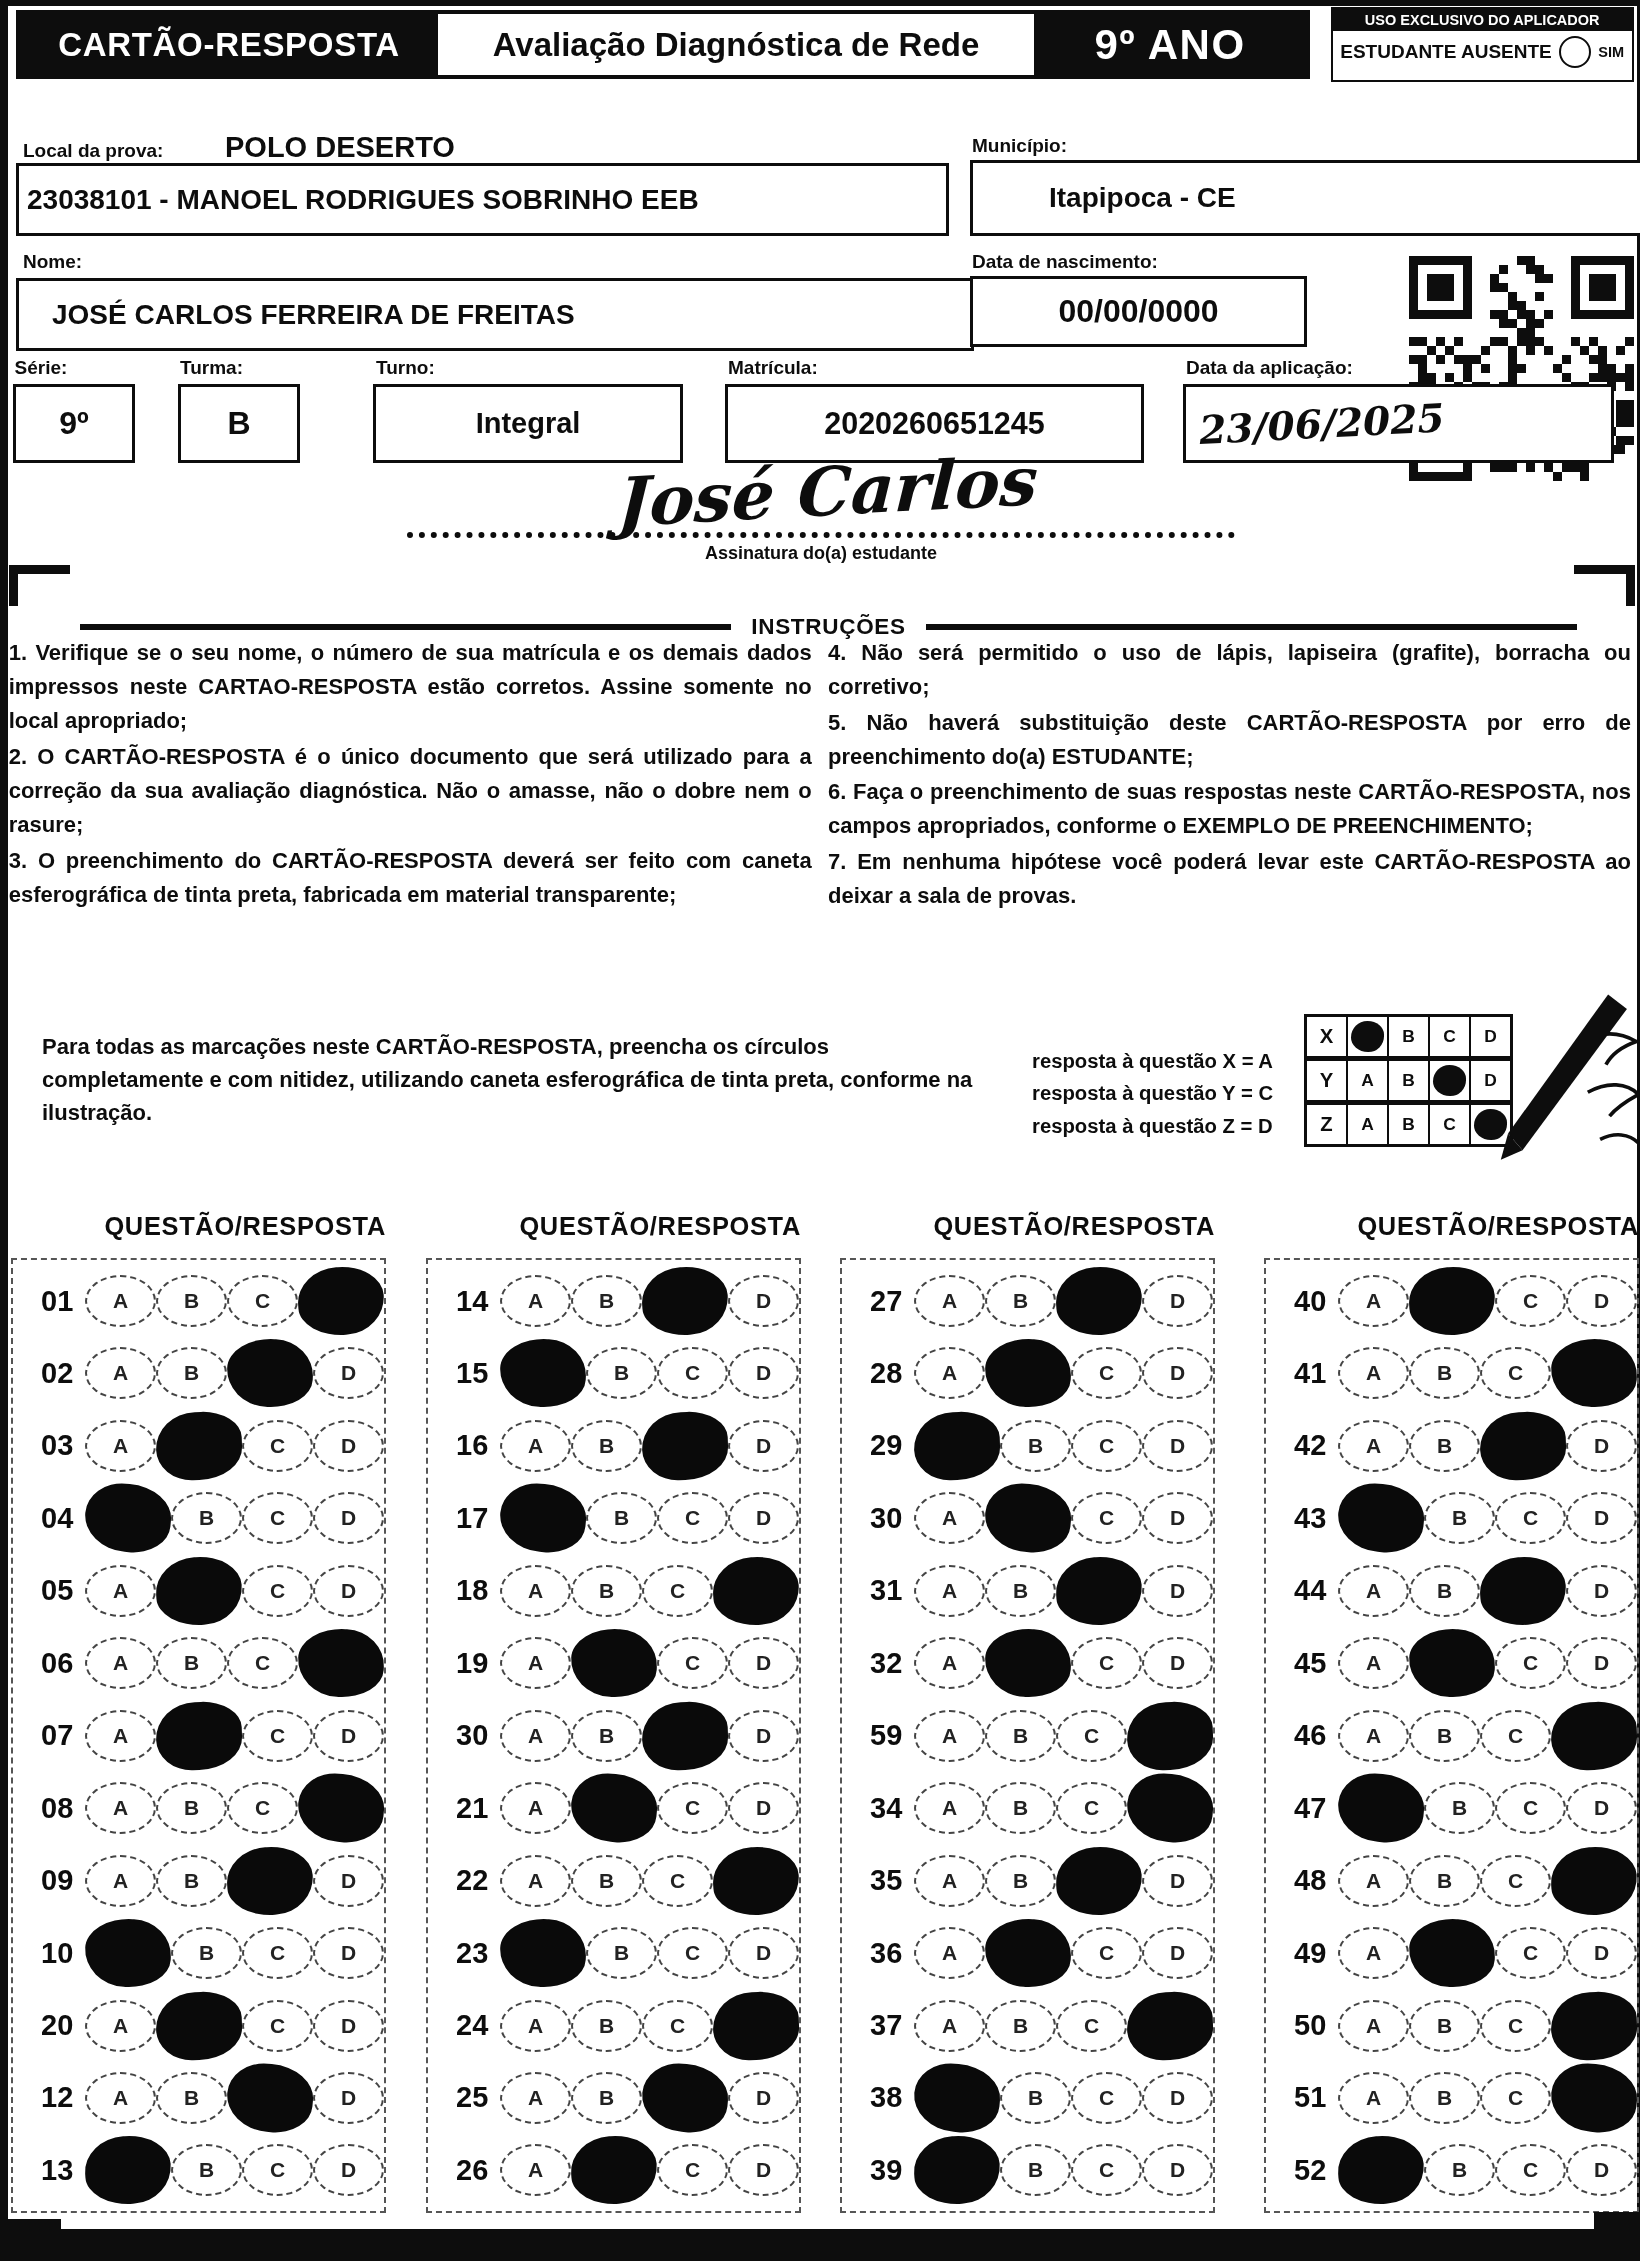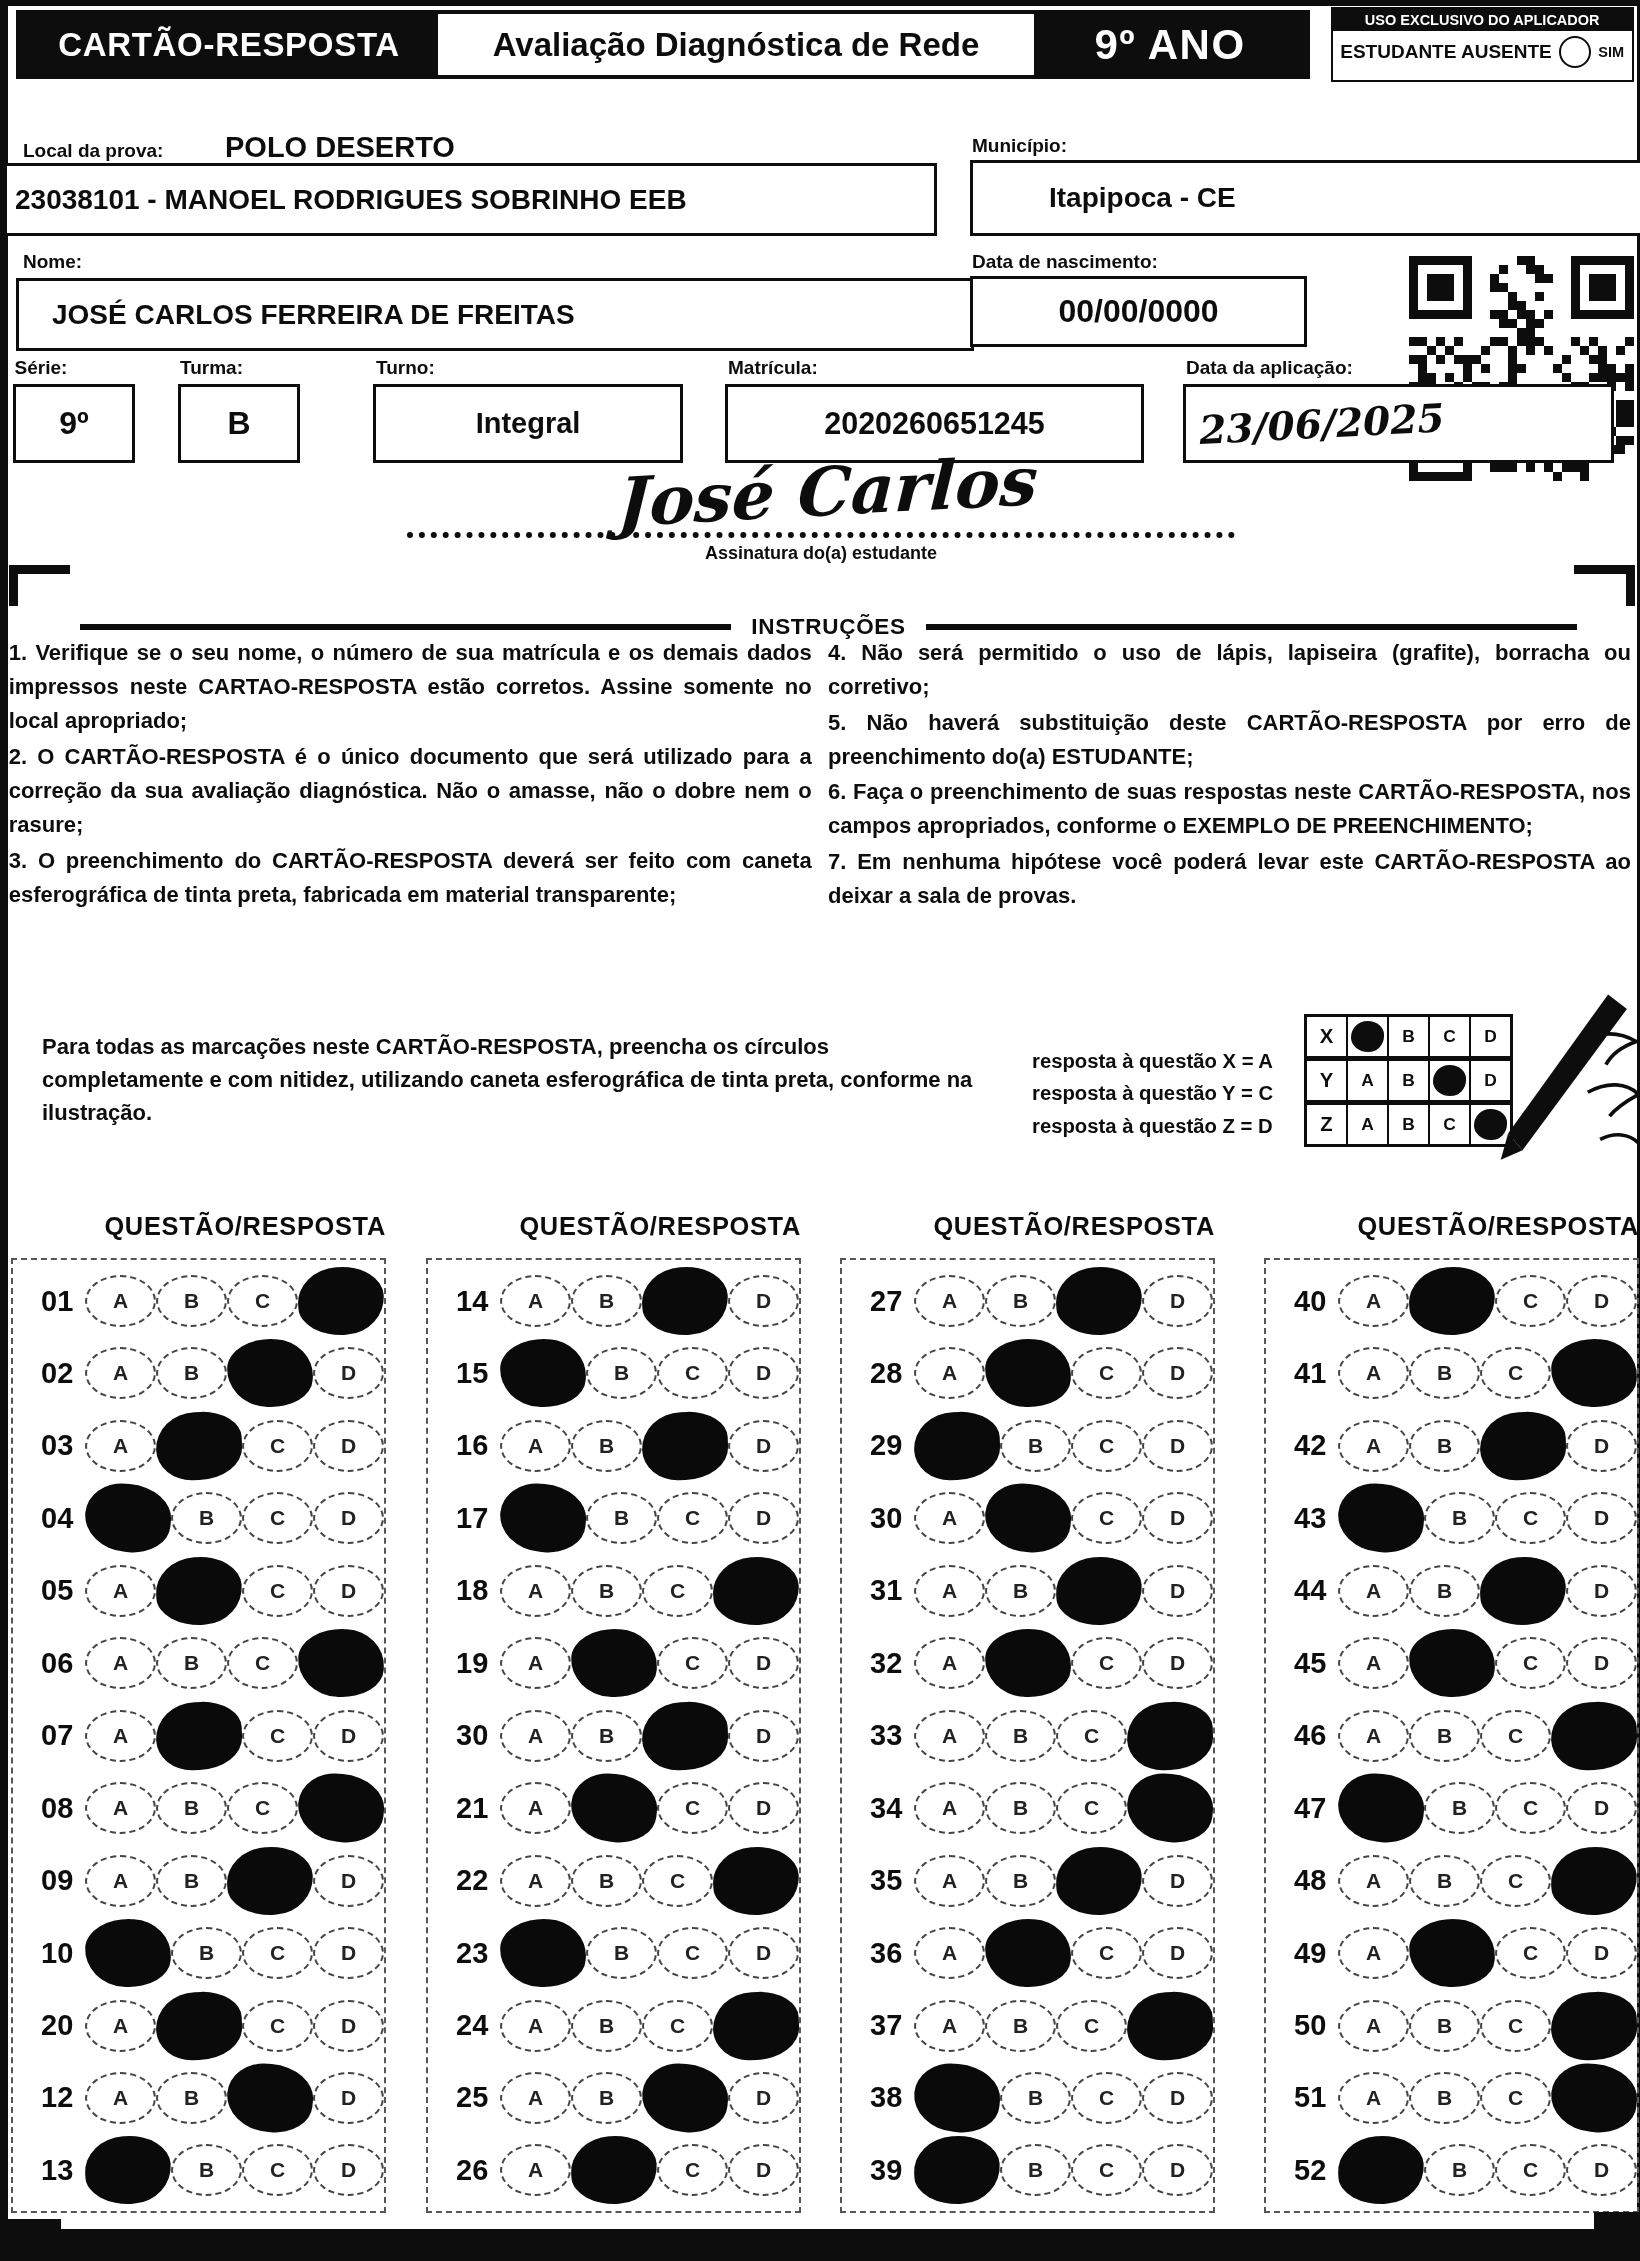--- a/index.html
+++ b/index.html
@@ -114,21 +114,21 @@
     <div class="strip">USO EXCLUSIVO DO APLICADOR</div>
     <div class="body">
       <span class="lbl">ESTUDANTE AUSENTE</span>
       <span class="circle"></span>
       <span class="sim">SIM</span>
     </div>
   </div>
 
   <div class="flabel" style="top:140px;left:23px;">Local da prova:</div>
   <div class="fvalue-plain" style="top:131px;left:225px;">POLO DESERTO</div>
-  <div class="fbox padL" style="top:163px;left:4px;width:919px;height:67px;padding-left:8px;">23038101 - MANOEL RODRIGUES SOBRINHO EEB</div>
+  <div class="fbox padL" style="top:163px;left:16px;width:919px;height:67px;padding-left:8px;">23038101 - MANOEL RODRIGUES SOBRINHO EEB</div>
 
   <div class="flabel" style="top:135px;left:972px;">Município:</div>
   <div class="fbox" style="top:160px;left:970px;width:663px;height:70px;padding-left:76px;">Itapipoca - CE</div>
 
   <div class="flabel" style="top:251px;left:23px;">Nome:</div>
   <div class="fbox padL" style="top:278px;left:16px;width:919px;height:67px;">JOSÉ CARLOS FERREIRA DE FREITAS</div>
 
   <div class="flabel" style="top:251px;left:972px;">Data de nascimento:</div>
   <div class="fbox center" style="top:276px;left:970px;width:331px;height:65px;font-size:32px;">00/00/0000</div>
 
@@ -981,21 +981,21 @@
             <div class="blob r1"></div>
           </div>
           <div class="slot">
             <div class="bubble">C</div>
           </div>
           <div class="slot">
             <div class="bubble">D</div>
           </div>
         </div>
         <div class="ans-row">
-          <div class="q-num">33</div>
+          <div class="q-num">59</div>
           <div class="slot">
             <div class="bubble">A</div>
           </div>
           <div class="slot">
             <div class="bubble">B</div>
           </div>
           <div class="slot">
             <div class="bubble">C</div>
           </div>
           <div class="slot">

